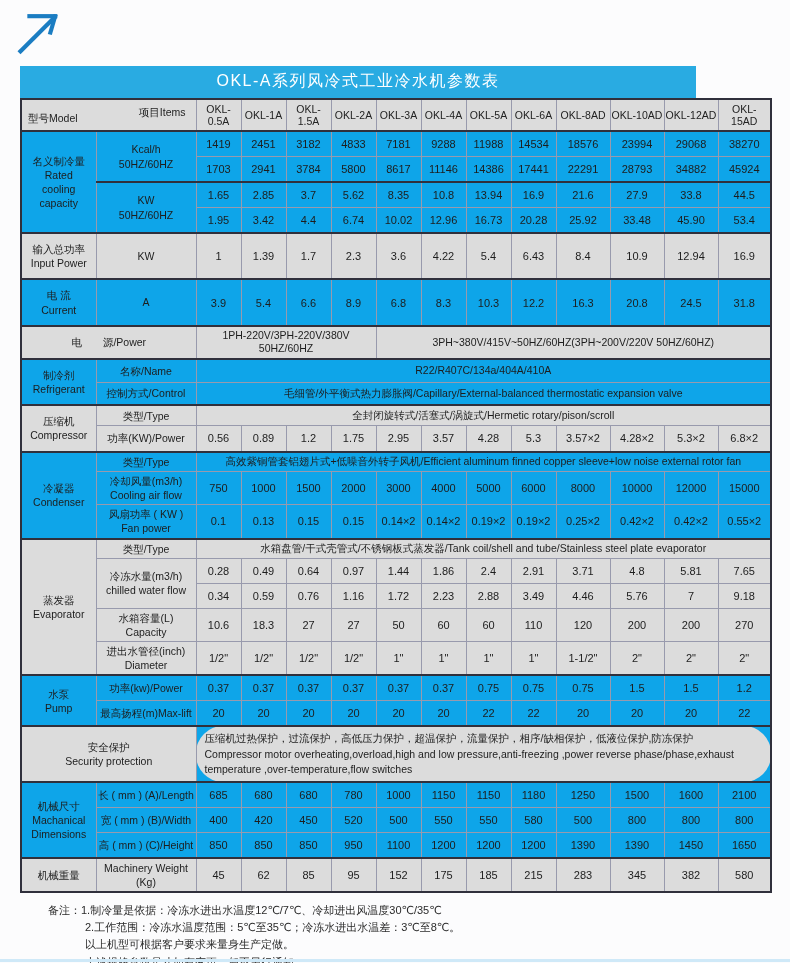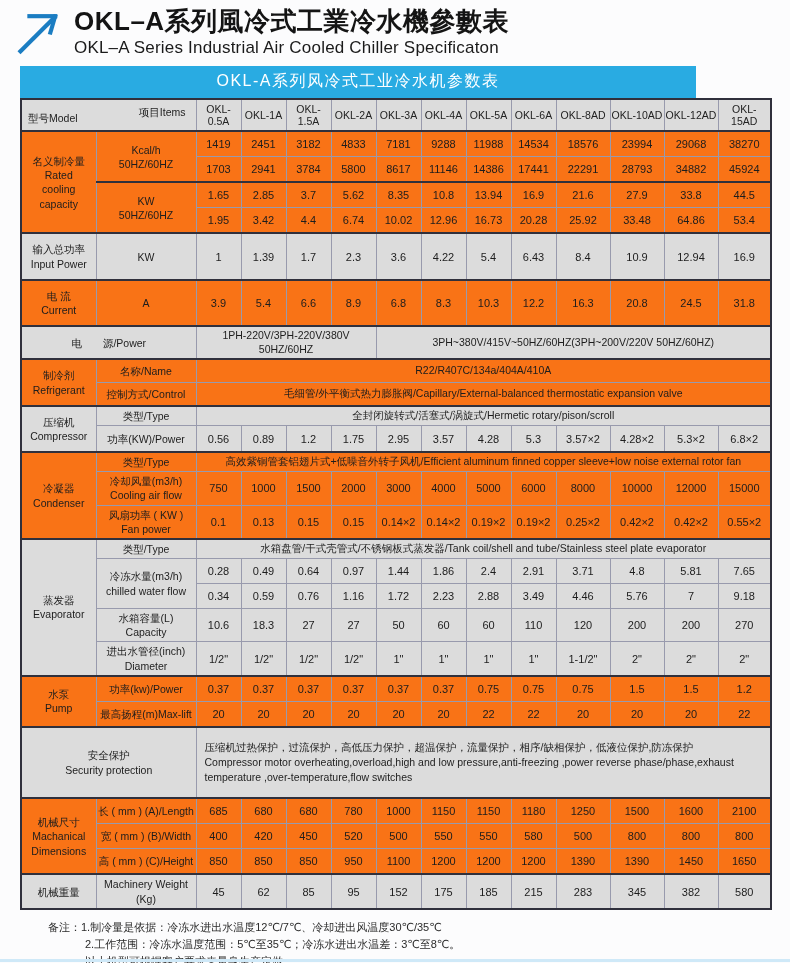--- a/index.html
+++ b/index.html
@@ -11,31 +11,31 @@
   .masthead { display:flex; align-items:flex-start; padding:6px 0 6px 14px; }
   .logo { width:50px; height:52px; flex:0 0 auto; }
   .titles { margin-left:10px; }
   .title-zh { margin:0; font-size:26px; font-weight:600; color:#141414; letter-spacing:0.5px; line-height:1.2; }
   .title-en { margin:0; font-size:17px; font-weight:500; color:#1a1a1a; letter-spacing:0.2px; line-height:1.25; }
 
   
   .table-wrap { margin:2px 20px 0 20px; width:676px; }
   .tcaption { background:#29abe2; color:#ffffff; text-align:center; font-size:16px; font-weight:500;
               letter-spacing:1.5px; padding:5px 0 6px 0; }
-  table { border-collapse:collapse; table-layout:fixed; width:750px; border:2px solid #30303c; background:#f97316; }
+  table { border-collapse:collapse; table-layout:fixed; width:750px; border:2px solid #30303c; background:#0ea5e9; }
   th, td { border:1px solid #989aad; overflow:hidden; }
   tr.sec > td, tr.sec > th { border-top:2px solid #30303c; }
   tr.shaded td { background:#dcdcdc; }
   #model-row th { background:#dcdcdc; font-size:10.5px; font-weight:400; height:32px; color:#222; }
   td { text-align:center; vertical-align:middle; color:#1d1d1d; }
   td.v   { font-size:11px; padding:6px 1px; }
   td.cat { font-size:10.5px; white-space:pre-line; padding:8px 1px; line-height:1.35; }
   td.item{ font-size:10.5px; white-space:pre-line; padding:2px 1px; line-height:1.35; }
   td.sp  { font-size:10.5px; padding:2px 2px; line-height:1.3; }
-  td.sp.left { text-align:left; padding:12px 8px; white-space:pre-line; line-height:1.45; }
+  td.sp.left { text-align:left; padding:4px 8px; white-space:pre-line; line-height:1.45;border-radius:27px; }
 
   
   th.corner { position:relative; background-color:#dcdcdc;
     background-image:linear-gradient(to bottom right, transparent 49.5%, #8f90a3 49.5%, #8f90a3 50.6%, transparent 50.6%); }
   .c-model { position:absolute; left:6px; bottom:4px; font-size:10.5px; font-weight:400; color:#222; }
   .c-items { position:absolute; right:10px; top:6px; font-size:10.5px; font-weight:400; color:#222; }
 
   
   .notes-zh { margin:9px 0 0 48px; font-size:11px; color:#2a2a2a; line-height:1.55; }
   .notes-zh .ind { margin-left:37px; }
@@ -46,24 +46,20 @@
 <body>
 
 <div class="page">
 
   <div class="masthead">
     <svg class="logo" viewBox="0 0 60 60" aria-hidden="true">
       <line x1="6" y1="55" x2="50" y2="11" stroke="#1b7dc2" stroke-width="5"></line>
       <line x1="16" y1="11" x2="52" y2="11" stroke="#1b7dc2" stroke-width="5"></line>
       <line x1="50" y1="9" x2="43" y2="33" stroke="#1b7dc2" stroke-width="5"></line>
     </svg>
-    <div class="titles">
-      <h1 class="title-zh">OKL–A系列風冷式工業冷水機參數表</h1>
-      <h2 class="title-en">OKL–A Series Industrial Air Cooled Chiller Specificaton</h2>
-    </div>
   </div>
 
   <div class="table-wrap">
     <div class="tcaption">OKL-A系列风冷式工业冷水机参数表</div>
     <table>
       <colgroup>
         <col style="width:75px">
           <col style="width:100px">
         <col style="width:45px">
           <col style="width:45px">
@@ -153,21 +149,21 @@
             <td class="v">1.95</td>
             <td class="v">3.42</td>
             <td class="v">4.4</td>
             <td class="v">6.74</td>
             <td class="v">10.02</td>
             <td class="v">12.96</td>
             <td class="v">16.73</td>
             <td class="v">20.28</td>
             <td class="v">25.92</td>
             <td class="v">33.48</td>
-            <td class="v">64.86</td>
+            <td class="v">45.90</td>
             <td class="v">53.4</td>
           </tr>
           <tr class="shaded sec">
             <td class="cat">输入总功率
 Input Power</td>
             <td class="item">KW</td>
             <td class="v">1</td>
             <td class="v">1.39</td>
             <td class="v">1.7</td>
             <td class="v">2.3</td>

